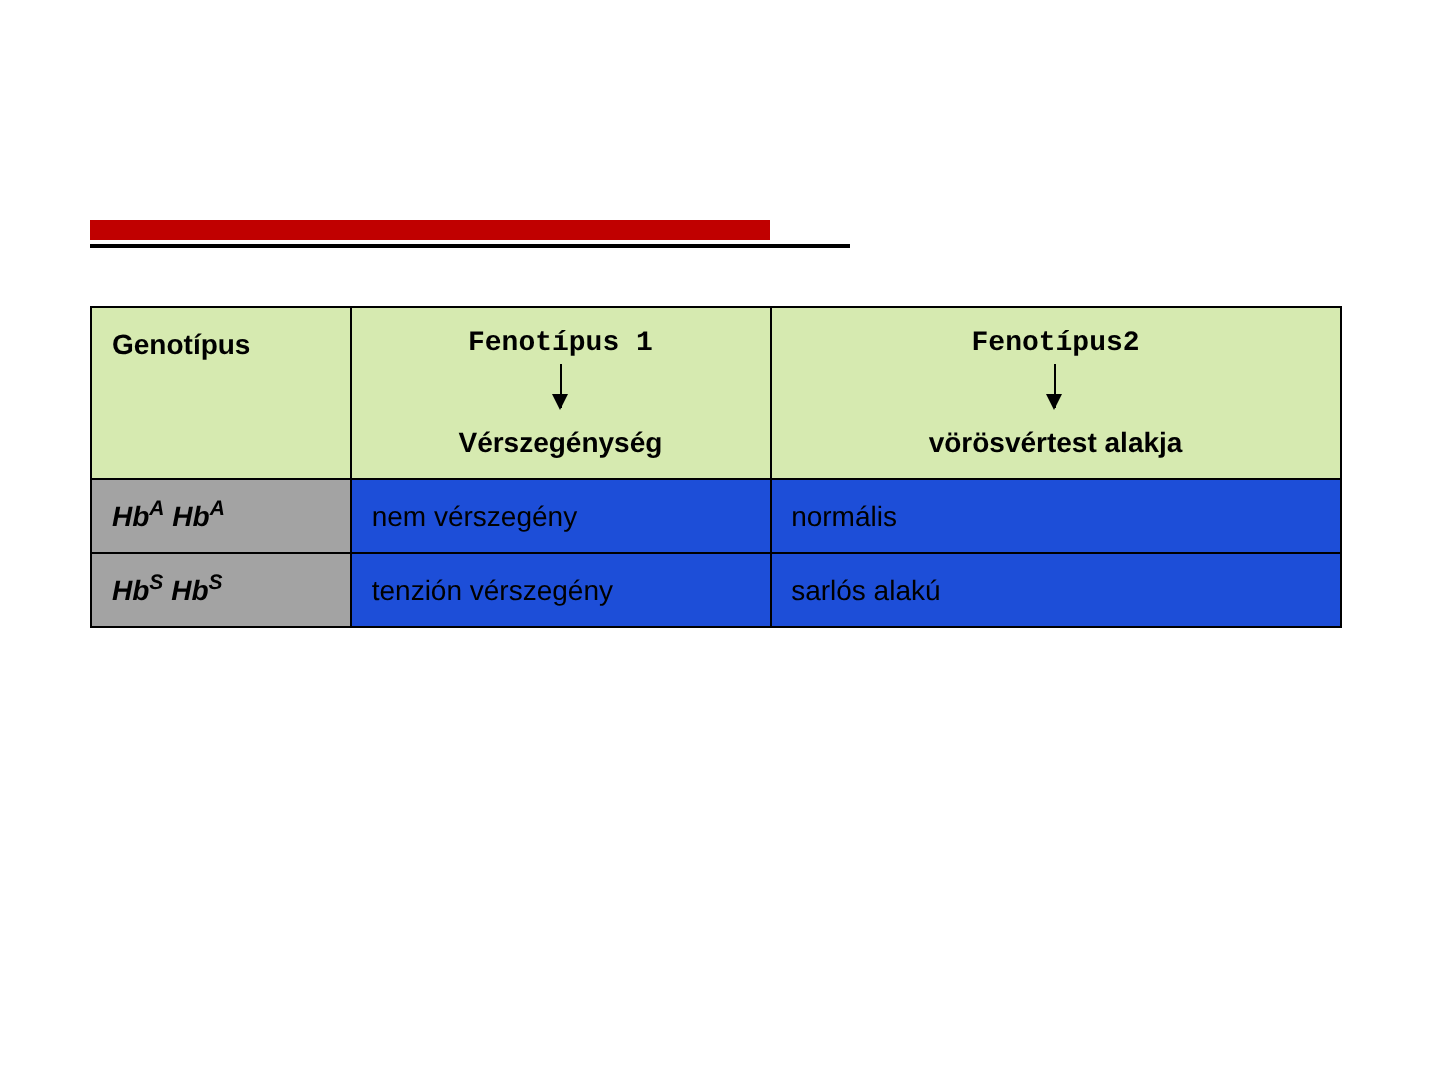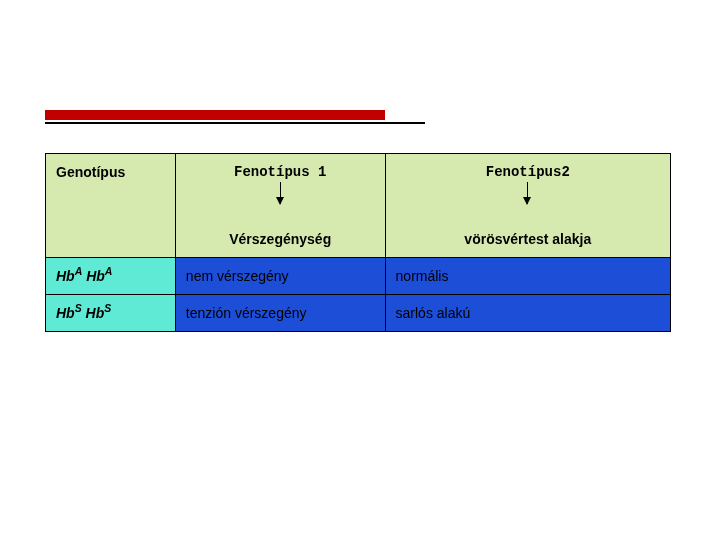--- a/index.html
+++ b/index.html
@@ -97,37 +97,37 @@
     font-size: 0.75em;
     vertical-align: sub;
     line-height: 0;
   }
 
   
   .data-cell {
     background: #1d4ed8; 
   }
   .geno-cell {
-    background: #5eead4;
+    background: #a3a3a3;
   }
 
   
   .head-cell {
     text-align: center !important;
     padding: 8px 6px 10px 6px;
     font-weight: bold;
   }
   .head-label {
     display: block;
     margin-bottom: 2px;
     font-family: Liberation Mono, monospace;
   }
   .head-sub {
     display: block;
-    margin-top: 20px;
+    margin-top: 2px;
   }
   .geno-head {
     vertical-align: top !important;
     text-align: left !important;
     padding: 10px 10px;
   }
 
   .multiline { line-height: 1.35; }
 </style>
 </head>

